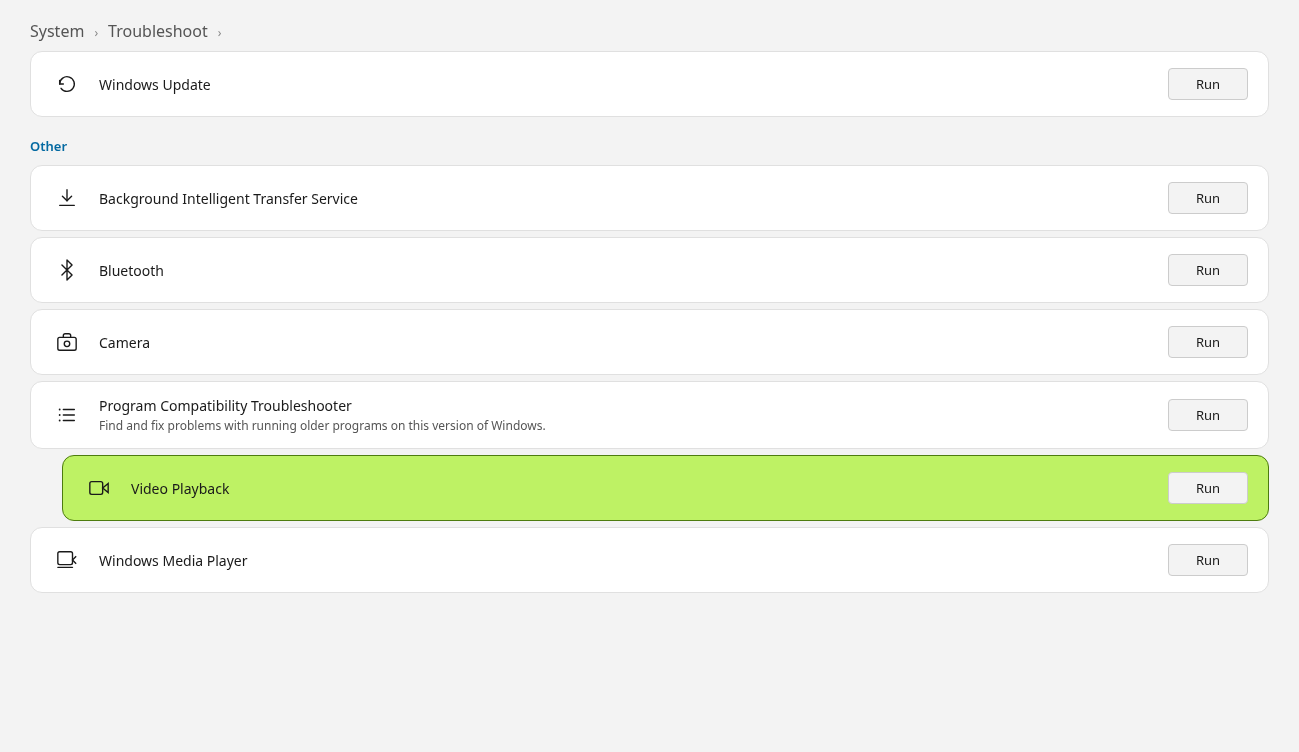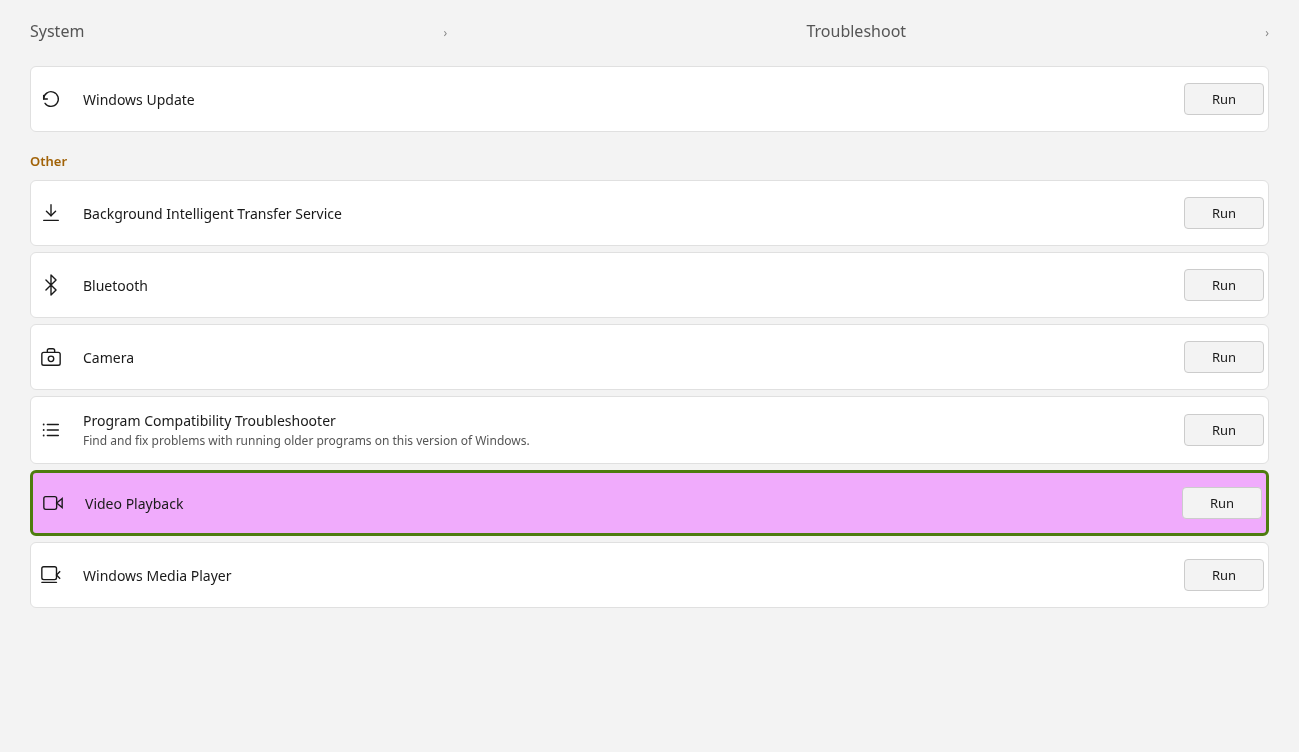--- a/index.html
+++ b/index.html
@@ -29,39 +29,40 @@
 
     .breadcrumb-current {
       font-weight: 700;
       font-size: 28px;
       color: #1a1a1a;
     }
 
     .section-label {
       font-size: 13px;
       font-weight: 600;
-      color: #a16207;
+      color: #0369a1;
       margin-bottom: 10px;
       margin-top: 20px;
     }
 
     .troubleshooter-card {
       background: #ffffff;
       border: 1px solid #e0e0e0;
-      border-radius: 6px;
+      border-radius: 12px;
       display: flex;
       align-items: center;
-      padding: 14px 4px;
+      padding: 14px 20px;
       margin-bottom: 6px;
       min-height: 66px;
     }
 
     .troubleshooter-card.highlighted {
-      border: 3px solid #4d7c0f;
-      background: #f0abfc;
+      border: 1px solid #4d7c0f;
+      background: #bef264;
+      margin-left: 32px;
     }
 
     .card-icon {
       width: 32px;
       height: 32px;
       display: flex;
       align-items: center;
       justify-content: center;
       flex-shrink: 0;
       margin-right: 16px;
@@ -100,22 +101,21 @@
       color: #1a1a1a;
       cursor: pointer;
       white-space: nowrap;
       min-width: 80px;
     }
 
     .breadcrumb-row {
       display: flex;
       align-items: baseline;
       gap: 10px;
-      margin-bottom: 24px;
-      justify-content: space-between;
+      margin-bottom: 9px;
     }
   </style>
 </head>
 <body>
 
 <div class="breadcrumb-row">
   <span class="breadcrumb-item">System</span>
   <span class="breadcrumb-separator">›</span>
   <span class="breadcrumb-item">Troubleshoot</span>
   <span class="breadcrumb-separator">›</span>

